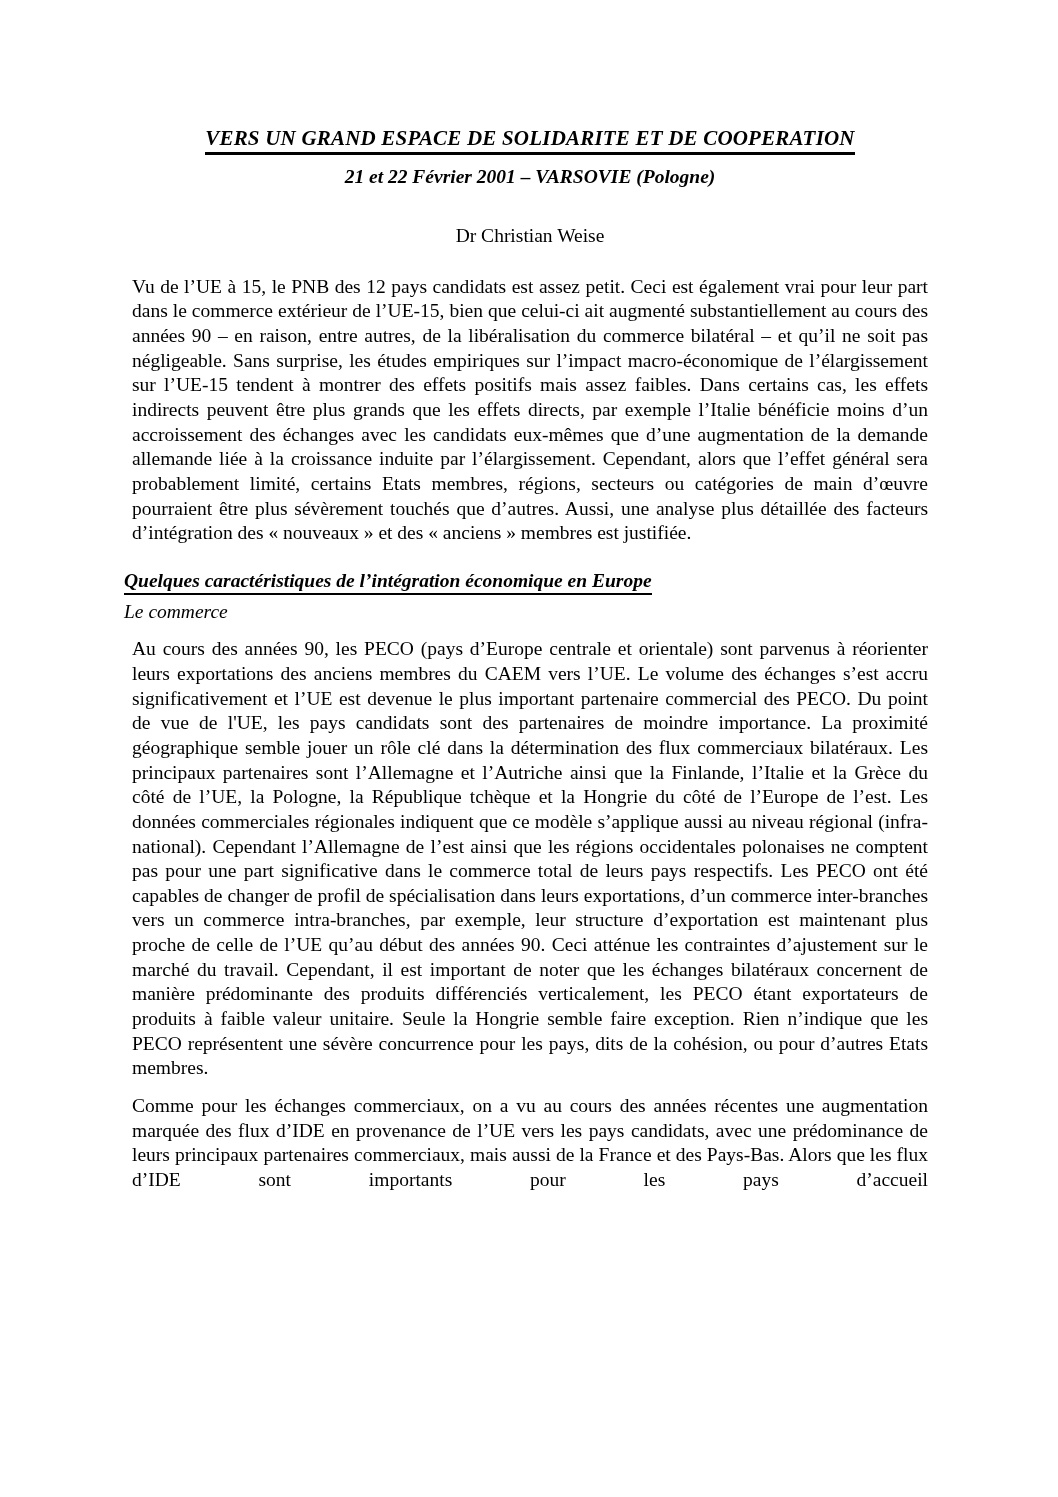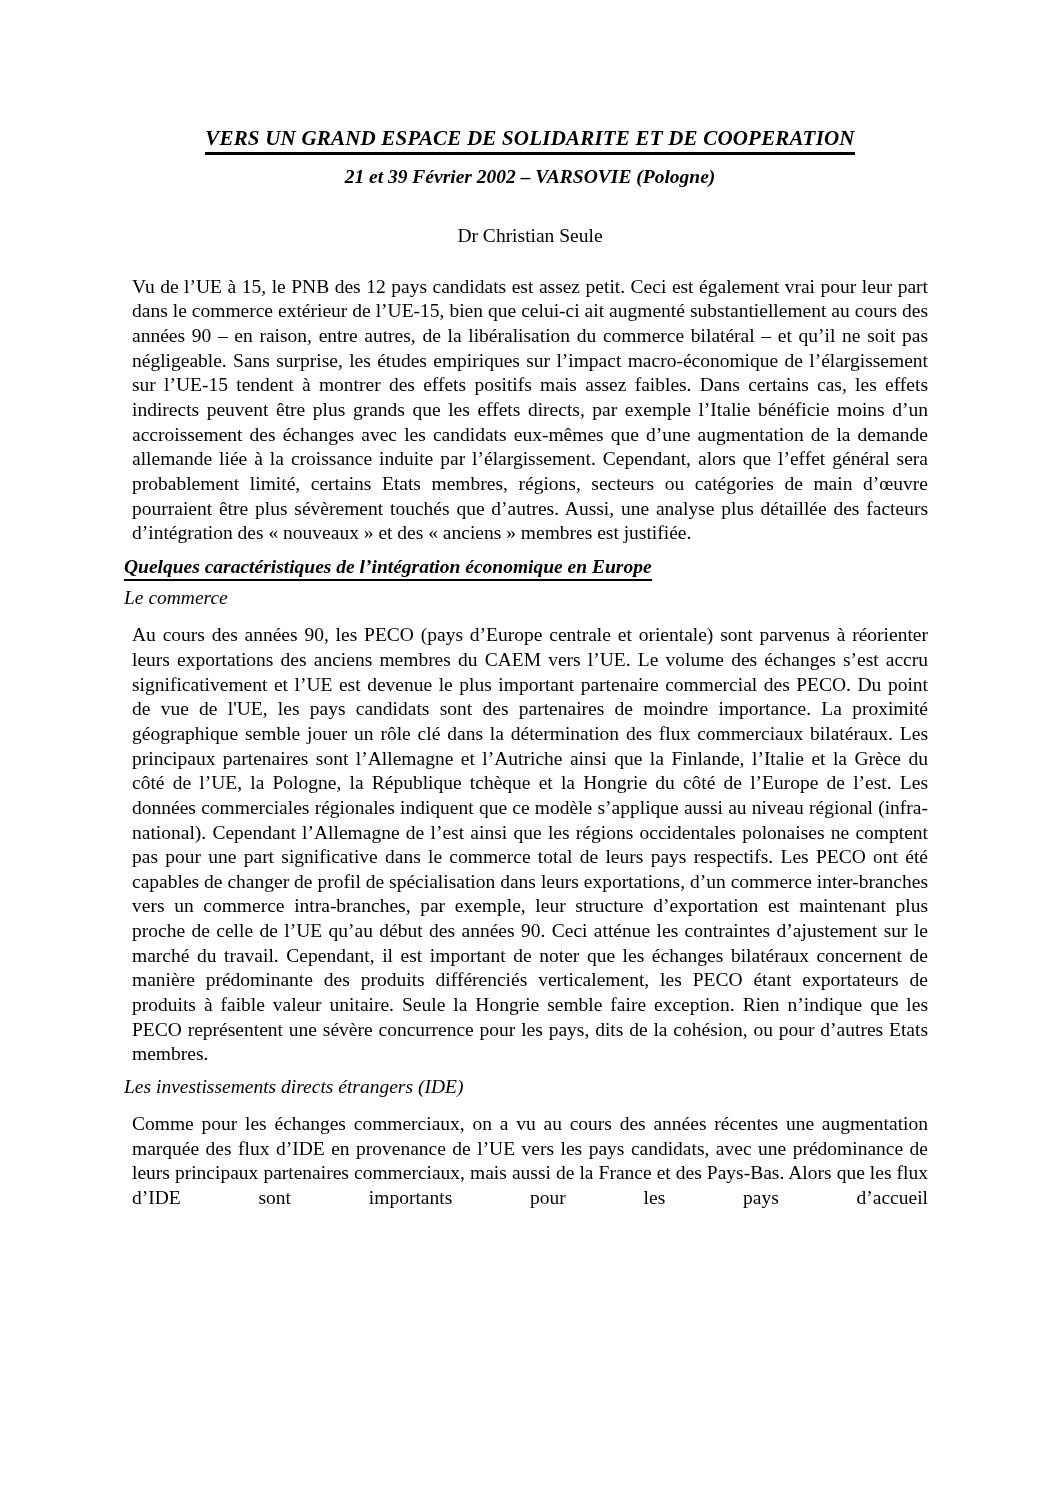--- a/index.html
+++ b/index.html
@@ -57,21 +57,21 @@
     margin-top: 26px;
     font-size: 19.5px;
     line-height: 24.65px;
     text-align: justify;
     text-justify: inter-word;
     hyphens: none;
   }
   p.body-text.tight { margin-top: 13px; }
   p.body-text.cut { text-align-last: justify; }
   .section-heading {
-    margin-top: 9px;
+    margin-top: 23px;
   }
   .section-heading .underlined {
     display: inline-block;
     font-size: 19.5px;
     line-height: 1.2;
     font-weight: bold;
     font-style: italic;
     border-bottom: 2px solid #000;
     padding-bottom: 1px;
   }
@@ -84,36 +84,35 @@
 </style>
 </head>
 <body>
 
 <div class="page">
 
   <div class="conference-title-wrap">
     <span class="conference-title">VERS UN GRAND ESPACE DE SOLIDARITE ET DE COOPERATION</span>
   </div>
 
-  <div class="conference-date">21 et 39 Février 2002 – VARSOVIE (Pologne)</div>
+  <div class="conference-date">21 et 22 Février 2001 – VARSOVIE (Pologne)</div>
 
   <div class="paper-title">
   </div>
 
   <div class="author-block">
-    <div>Dr Christian Seule</div>
+    <div>Dr Christian Weise</div>
   </div>
 
   <p class="body-text">Vu de l’UE à 15, le PNB des 12 pays candidats est assez petit. Ceci est également vrai pour leur part dans le commerce extérieur de l’UE-15, bien que celui-ci ait augmenté substantiellement au cours des années 90 – en raison, entre autres, de la libéralisation du commerce bilatéral – et qu’il ne soit pas négligeable. Sans surprise, les études empiriques sur l’impact macro-économique de l’élargissement sur l’UE-15 tendent à montrer des effets positifs mais assez faibles. Dans certains cas, les effets indirects peuvent être plus grands que les effets directs, par exemple l’Italie bénéficie moins d’un accroissement des échanges avec les candidats eux-mêmes que d’une augmentation de la demande allemande liée à la croissance induite par l’élargissement. Cependant, alors que l’effet général sera probablement limité, certains Etats membres, régions, secteurs ou catégories de main d’œuvre pourraient être plus sévèrement touchés que d’autres. Aussi, une analyse plus détaillée des facteurs d’intégration des « nouveaux » et des « anciens » membres est justifiée.</p>
 
   <div class="section-heading">
     <span class="underlined">Quelques caractéristiques de l’intégration économique en Europe</span>
   </div>
 
   <div class="sub-heading">Le commerce</div>
 
   <p class="body-text tight">Au cours des années 90, les PECO (pays d’Europe centrale et orientale) sont parvenus à réorienter leurs exportations des anciens membres du CAEM vers l’UE. Le volume des échanges s’est accru significativement et l’UE est devenue le plus important partenaire commercial des PECO. Du point de vue de l'UE, les pays candidats sont des partenaires de moindre importance. La proximité géographique semble jouer un rôle clé dans la détermination des flux commerciaux bilatéraux. Les principaux partenaires sont l’Allemagne et l’Autriche ainsi que la Finlande, l’Italie et la Grèce du côté de l’UE, la Pologne, la République tchèque et la Hongrie du côté de l’Europe de l’est. Les données commerciales régionales indiquent que ce modèle s’applique aussi au niveau régional (infra-national). Cependant l’Allemagne de l’est ainsi que les régions occidentales polonaises ne comptent pas pour une part significative dans le commerce total de leurs pays respectifs. Les PECO ont été capables de changer de profil de spécialisation dans leurs exportations, d’un commerce inter-branches vers un commerce intra-branches, par exemple, leur structure d’exportation est maintenant plus proche de celle de l’UE qu’au début des années 90. Ceci atténue les contraintes d’ajustement sur le marché du travail. Cependant, il est important de noter que les échanges bilatéraux concernent de manière prédominante des produits différenciés verticalement, les PECO étant exportateurs de produits à faible valeur unitaire. Seule la Hongrie semble faire exception. Rien n’indique que les PECO représentent une sévère concurrence pour les pays, dits de la cohésion, ou pour d’autres Etats membres.</p>
 
-  <div class="sub-heading">Les investissements directs étrangers (IDE)</div>
 
   <p class="body-text tight cut">Comme pour les échanges commerciaux, on a vu au cours des années récentes une augmentation marquée des flux d’IDE en provenance de l’UE vers les pays candidats, avec une prédominance de leurs principaux partenaires commerciaux, mais aussi de la France et des Pays-Bas. Alors que les flux d’IDE sont importants pour les pays d’accueil</p>
 
 </div>
 
 </body></html>

